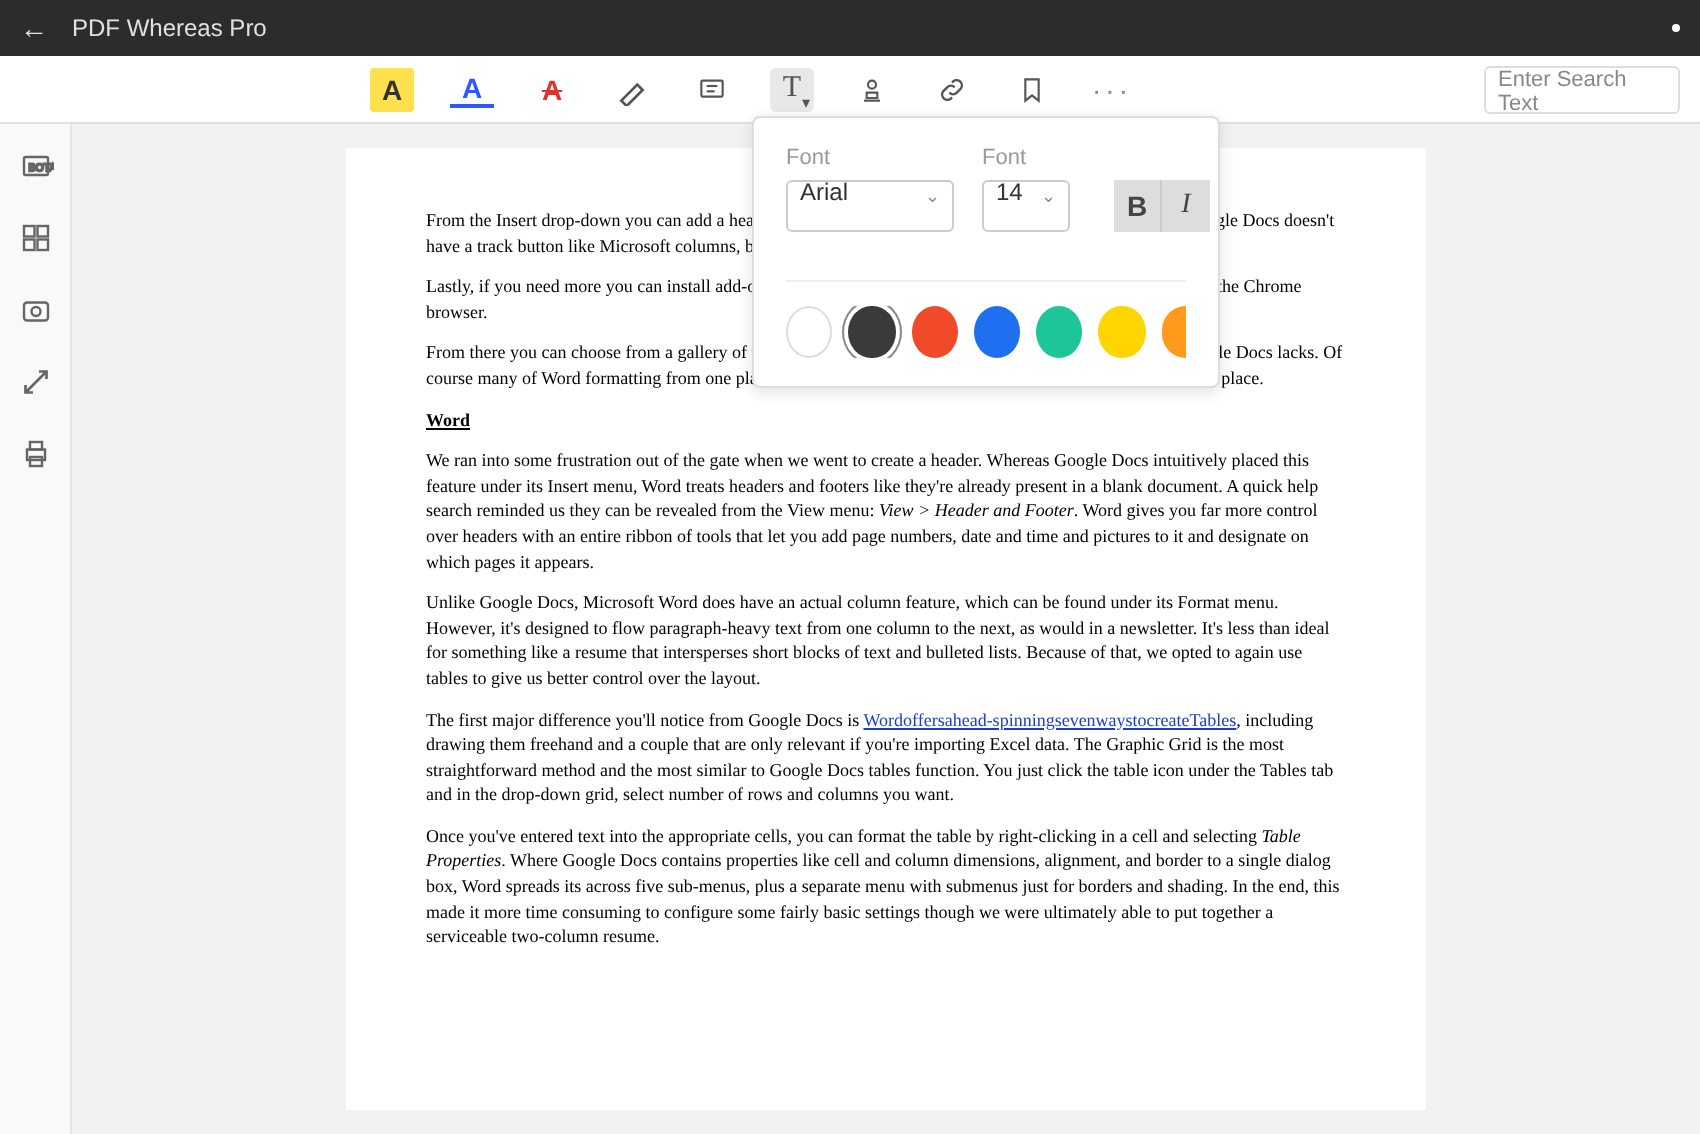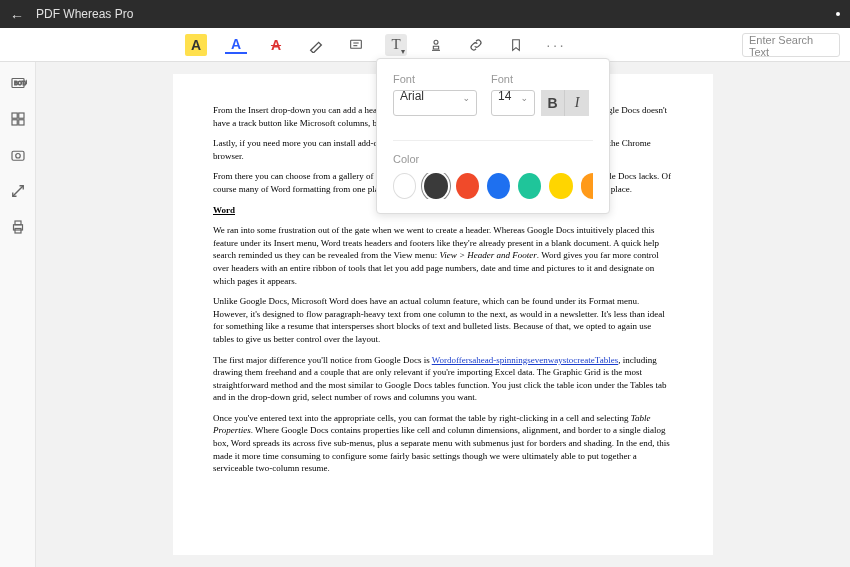--- a/index.html
+++ b/index.html
@@ -165,34 +165,33 @@
   <div class="popup-row">
     <div class="popup-col">
       <label>Font</label>
       <div class="select font-sel">
         <span>Arial</span>
         <span class="chev">⌄</span>
       </div>
     </div>
     <div class="popup-col">
       <label>Font</label>
-      <div style="display:flex;gap:6px;">
+      <div style="display:flex;gap:22px;">
         <div class="select size-sel">
           <span>14</span>
           <span class="chev">⌄</span>
         </div>
         <div class="bi-buttons" style="margin-top:0;">
           <div class="bi bold">B</div>
           <div class="bi italic">I</div>
         </div>
       </div>
     </div>
   </div>
   <hr class="hr">
-  <label style="font-size:11px;color:#999;display:block;margin-bottom:8px;">Color</label>
   <div class="color-row" style="overflow:hidden;">
     <div class="swatch white" style="background:#ffffff"></div>
     <div class="swatch sel" style="background:#3a3a3a"></div>
     <div class="swatch" style="background:#f04a2a"></div>
     <div class="swatch" style="background:#1e70f0"></div>
     <div class="swatch" style="background:#1fc59a"></div>
     <div class="swatch" style="background:#ffd500"></div>
     <div class="swatch last" style="background:#ff9a1a"></div>
   </div>
 </div>

